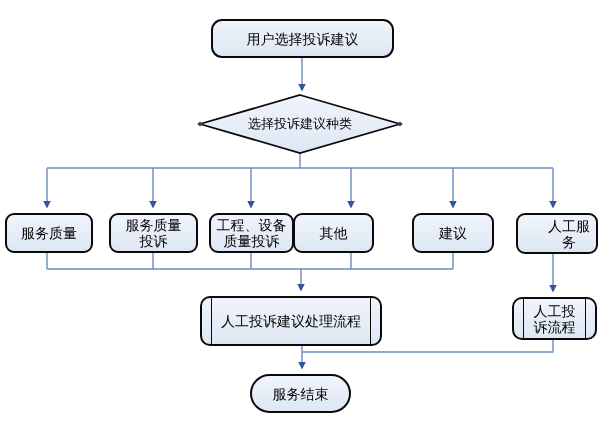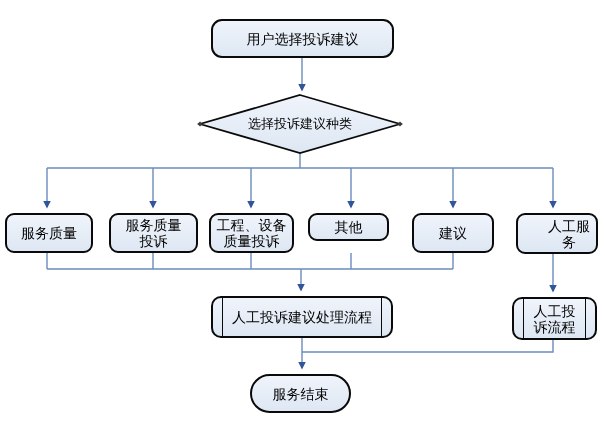--- a/index.html
+++ b/index.html
@@ -105,33 +105,33 @@
   <div class="node process" style="left:109px;top:213px;width:89px;height:40px;">
     <span class="label">服务质量
 投诉</span>
   </div>
 
   <div class="node process" style="left:209px;top:213px;width:85px;height:40px;">
     <span class="label">工程、设备
 质量投诉</span>
   </div>
 
-  <div class="node process" style="left:308px;top:213px;width:81px;height:28px;">
+  <div class="node process" style="left:293px;top:213px;width:81px;height:40px;">
     <span class="label">其他</span>
   </div>
 
   <div class="node process" style="left:412px;top:213px;width:82px;height:40px;">
     <span class="label">建议</span>
   </div>
 
   <div class="node process" style="left:516px;top:213px;width:82px;height:41px;padding-left:24px;">
     <span class="label">人工服务</span>
   </div>
 
-  <div class="node predef" style="left:211px;top:296px;width:182px;height:42px;">
+  <div class="node predef" style="left:200px;top:296px;width:182px;height:50px;">
     <span class="label">人工投诉建议处理流程</span>
   </div>
 
   <div class="node predef" style="left:512px;top:297px;width:85px;height:43px;">
     <span class="label">人工投
 诉流程</span>
   </div>
 
   <div class="node pill" style="left:250px;top:374px;width:101px;height:39px;align-items:center;">
     <span class="label">服务结束</span>

